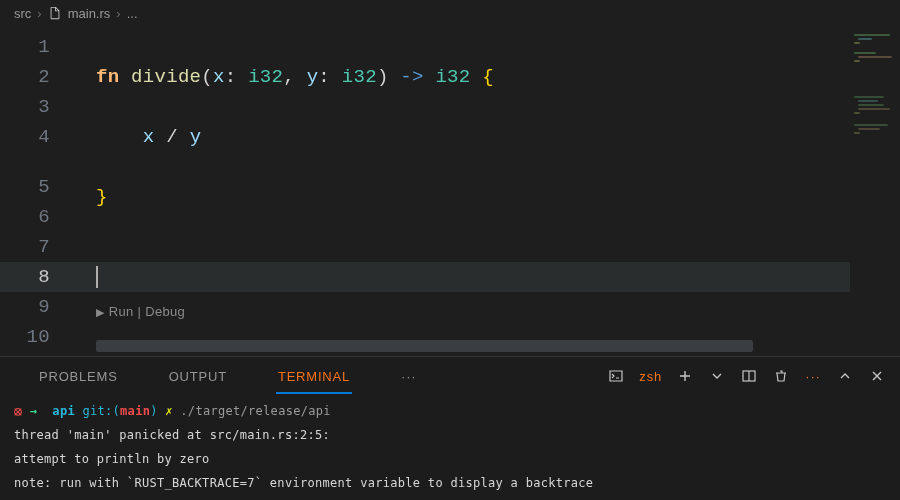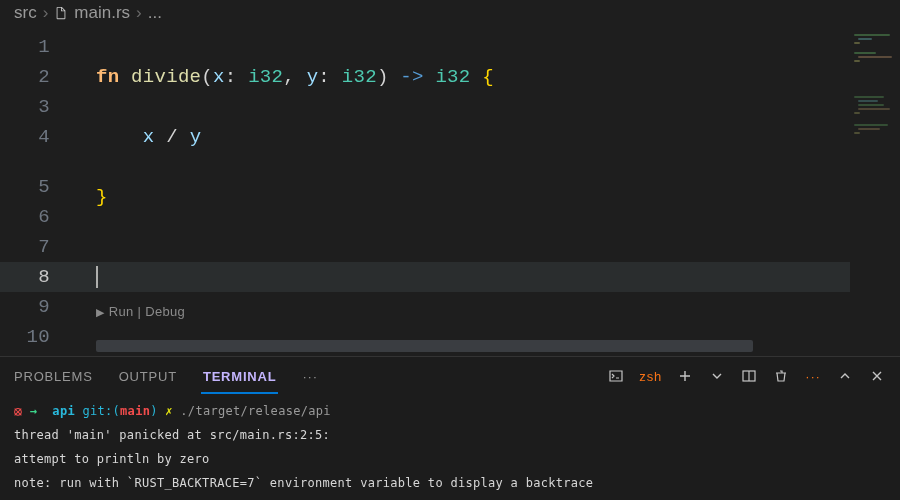--- a/index.html
+++ b/index.html
@@ -5,21 +5,21 @@
   * { margin:0; padding:0; box-sizing:border-box; }
   body {
     background:#1e1e1e; color:#d4d4d4;
     font-family: Menlo, Monaco, "Courier New", monospace;
     font-size:17px; width:900px; height:500px; overflow:hidden;
     position:relative;
   }
   
   .breadcrumb {
     height:26px; display:flex; align-items:center; gap:6px;
-    padding:0 14px; font-size:17px; color:#9a9a9a;
+    padding:0 14px; font-size:13px; color:#9a9a9a;
     font-family: -apple-system, "Segoe UI", sans-serif;
     background:#1e1e1e;
   }
   .breadcrumb .sep { color:#6a6a6a; }
   .file-icon { width:14px; height:14px; }
   
   .editor {
     position:relative; height:330px;
     font-size:19px; line-height:30px;
     letter-spacing:0.3px;
@@ -82,22 +82,22 @@
     font-size:16px;
   }
   .panel-tabs {
     height:38px; display:flex; align-items:center; padding:0 14px;
     font-family: -apple-system, "Segoe UI", sans-serif;
     font-size:13px; letter-spacing:0.8px; color:#969696;
     justify-content:space-between;
   }
   .tabs-left { display:flex; align-items:center; gap:26px; }
   .tabs-right { display:flex; align-items:center; gap:14px; color:#f97316; }
-  .tab { cursor:pointer; }
-  .tab.active { color:#c4b5fd; position:relative;font-weight:bold; }
+  .tab { cursor:pointer;margin-left:25px; }
+  .tab.active { color:#f97316; position:relative; }
   .tab.active::after {
     content:""; position:absolute; left:-2px; right:-2px; bottom:-10px;
     height:1.5px; background:#0078d4;
   }
   .icon-btn { width:18px; height:18px; display:flex; align-items:center; justify-content:center; cursor:pointer; }
   .terminal-body {
     padding:4px 14px 0 14px; font-family:Menlo,Monaco,monospace;
     font-size:12px; line-height:24px; color:#d7d7d7;
     letter-spacing:0.3px;
   }

